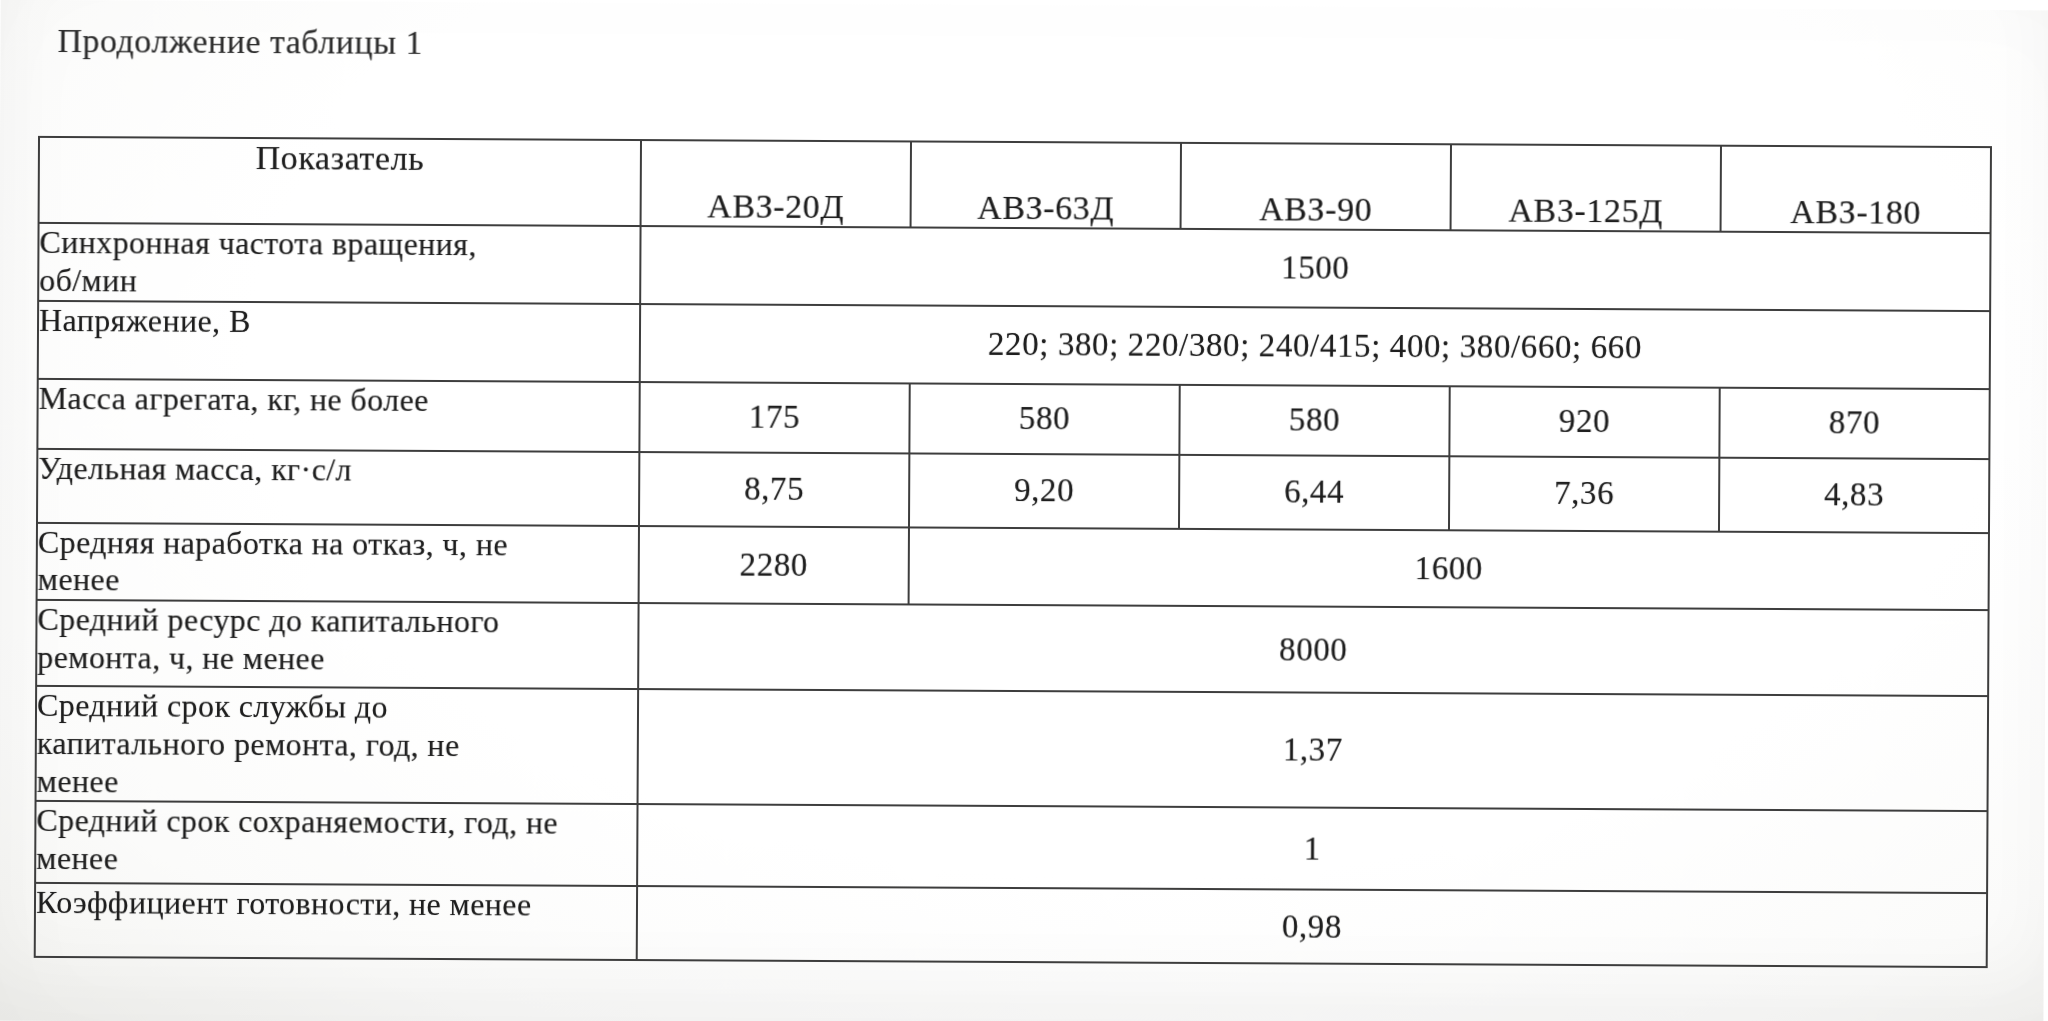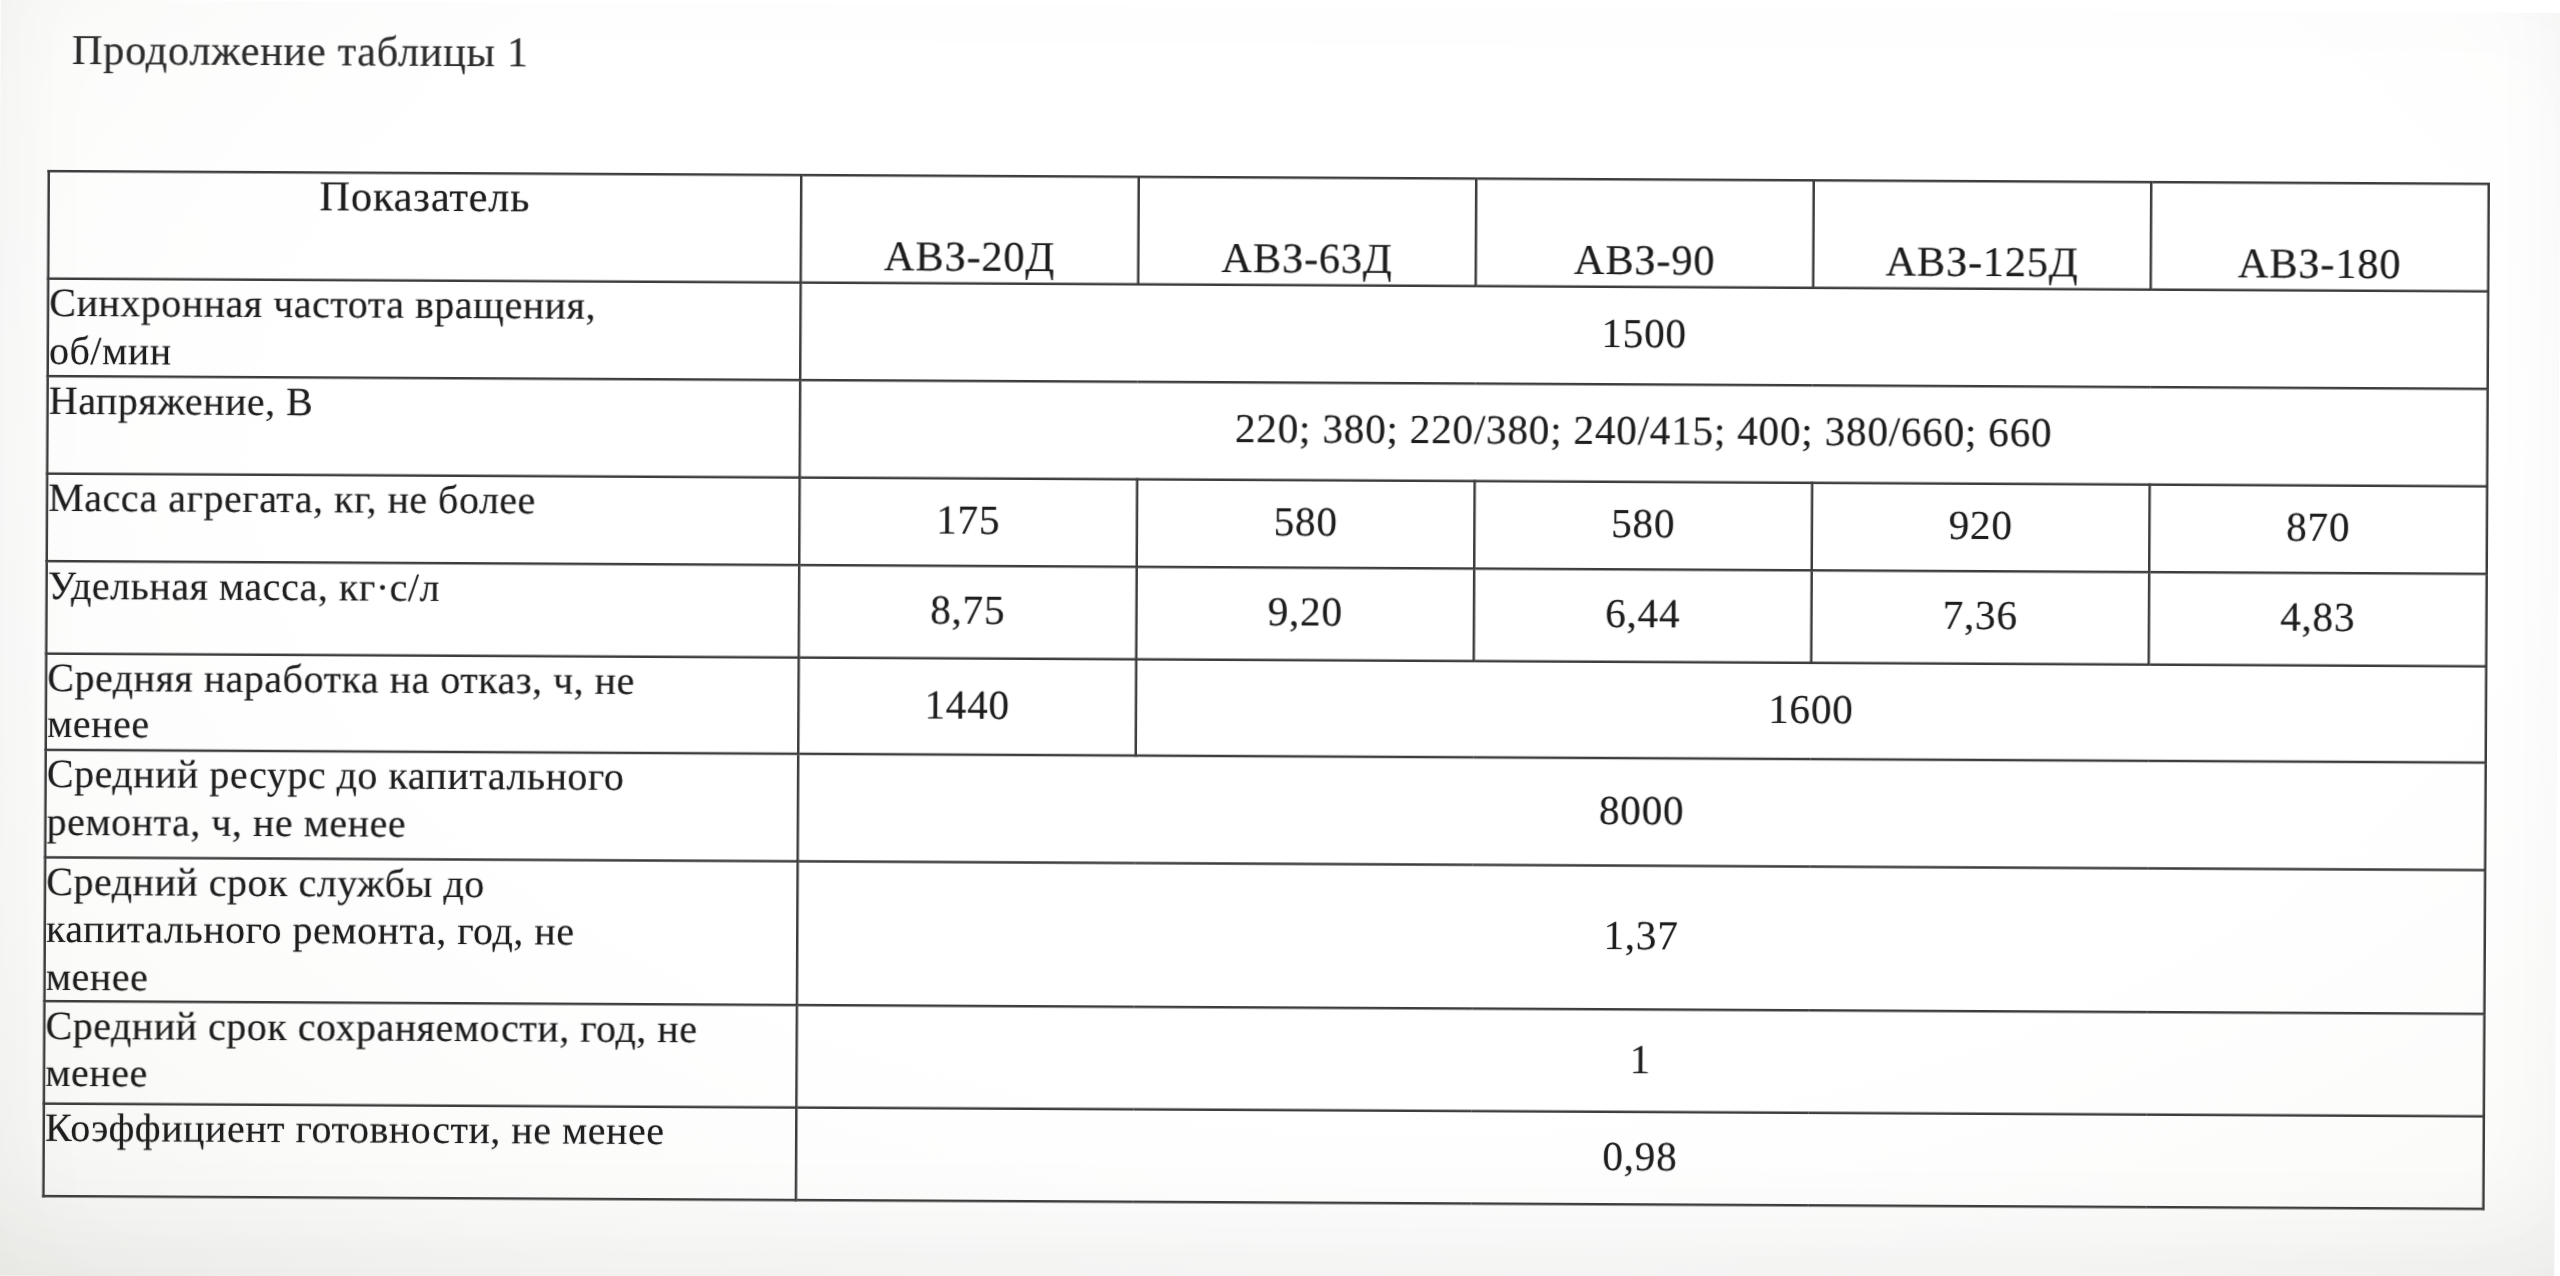--- a/index.html
+++ b/index.html
@@ -149,21 +149,21 @@
         <td class="label">Удельная масса, кг·с/л</td>
         <td class="val">8,75</td>
         <td class="val">9,20</td>
         <td class="val">6,44</td>
         <td class="val">7,36</td>
         <td class="val">4,83</td>
       </tr>
       <tr class="r5">
         <td class="label">Средняя наработка на отказ, ч, не
 менее</td>
-        <td class="val">1440</td>
+        <td class="val">2280</td>
         <td class="val" colspan="4">1600</td>
       </tr>
       <tr class="r6">
         <td class="label">Средний ресурс до капитального
 ремонта, ч, не менее</td>
         <td class="val" colspan="5">8000</td>
       </tr>
       <tr class="r7">
         <td class="label">Средний срок службы до
 капитального ремонта, год, не

